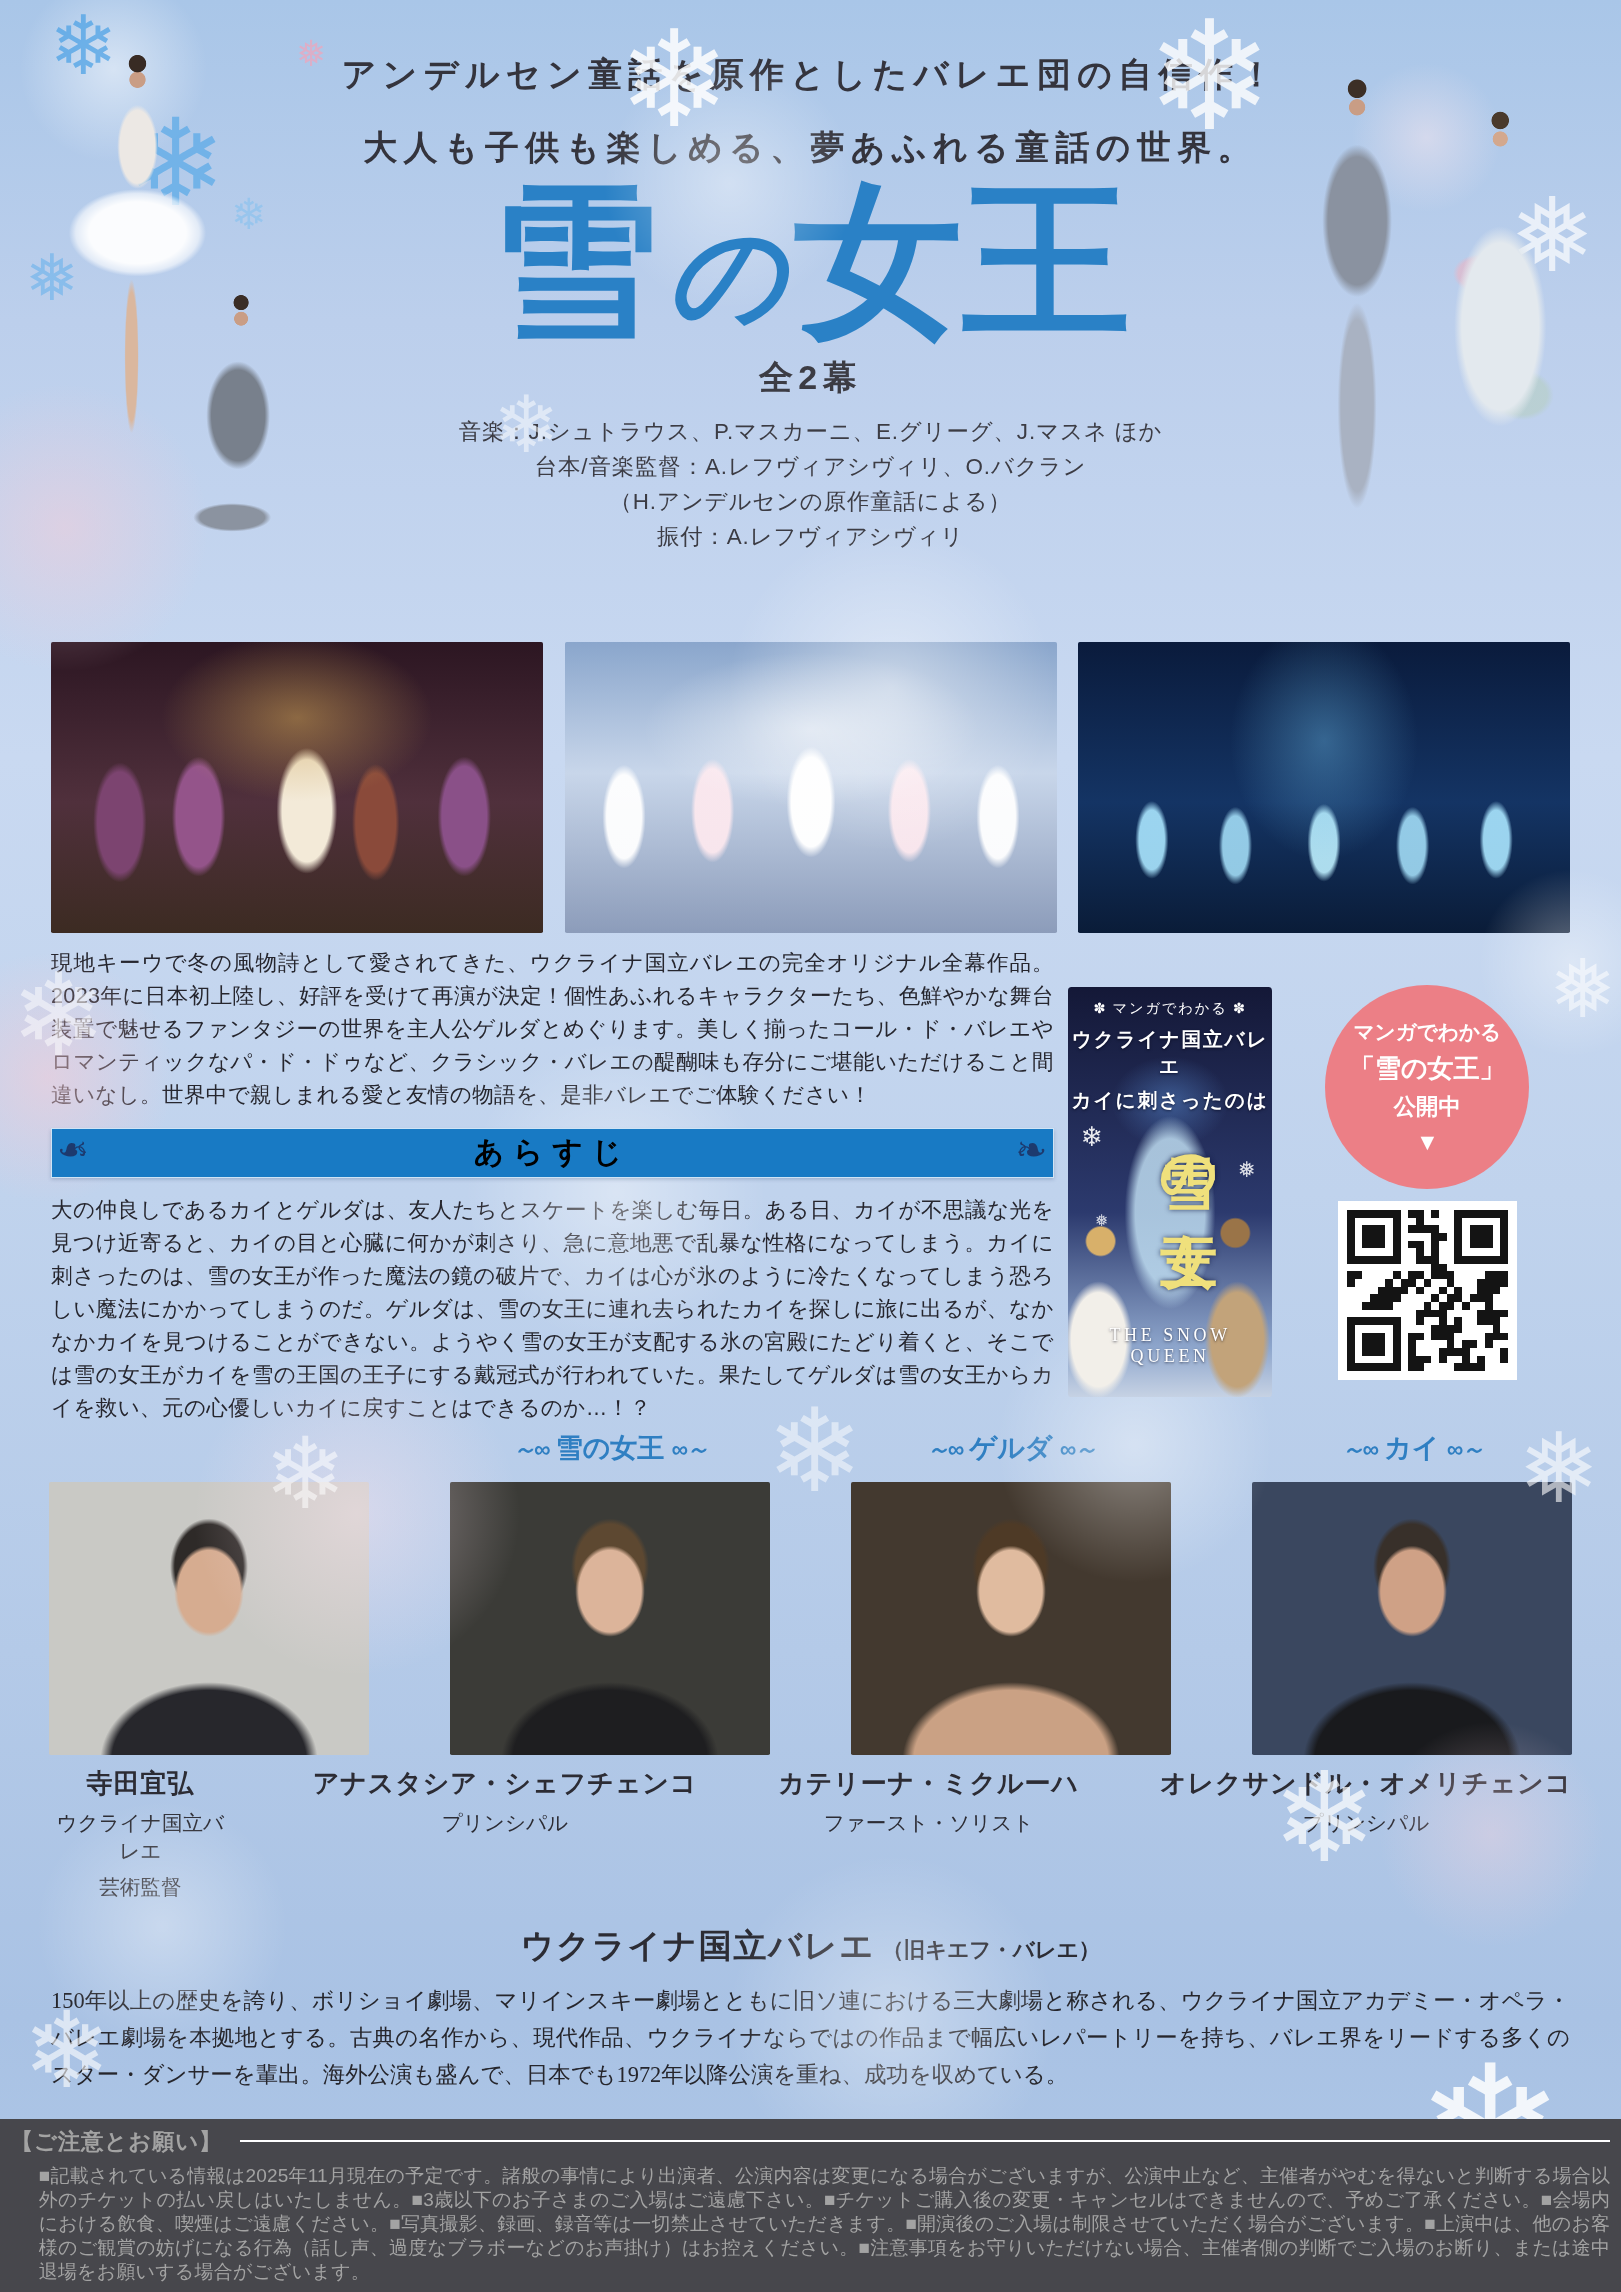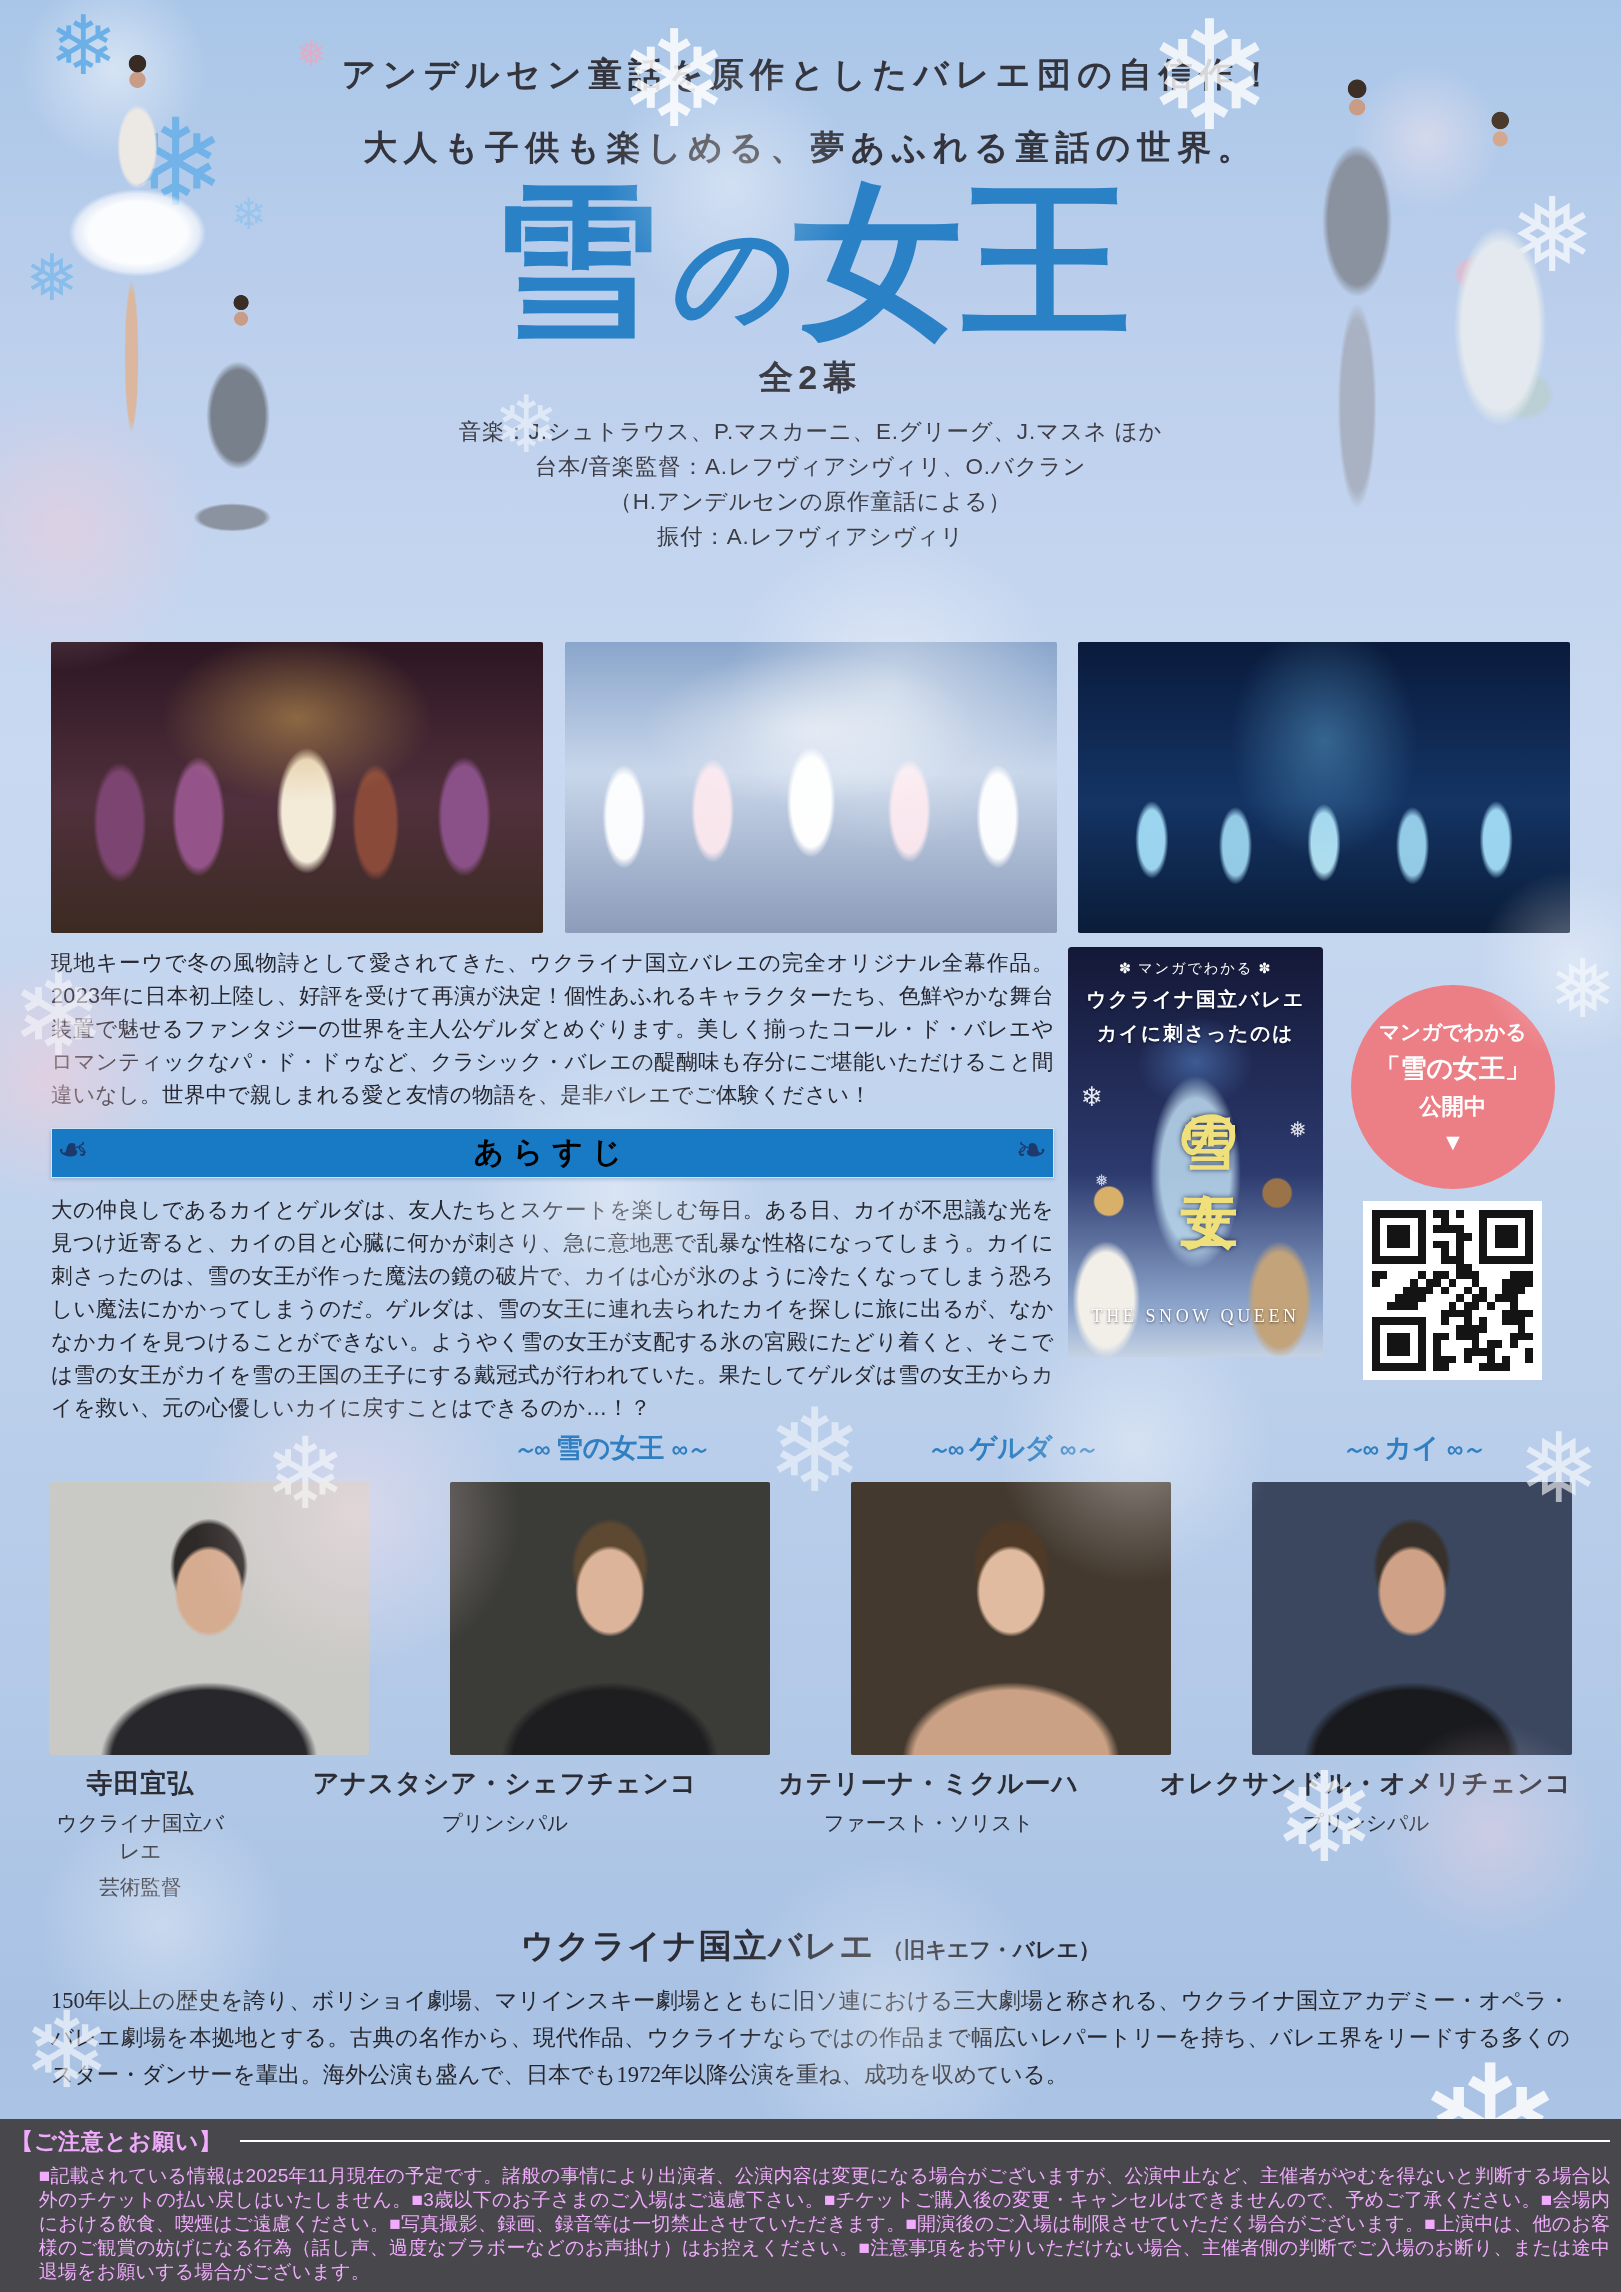--- a/index.html
+++ b/index.html
@@ -90,29 +90,29 @@
   .body-text { font-size:21.5px; line-height:33px; font-weight:500; color:#26262e; text-align:justify; letter-spacing:0.4px; }
   .syn-bar { position:relative; margin-top:16px; height:50px; background:#187ac4; border:1.8px solid #cfe4f5;
     display:flex; align-items:center; justify-content:center; box-shadow:0 1.8px 3.6px rgba(30,60,110,.25); }
   .syn-bar .label { color:#000000; font-size:29.6px; font-weight:700; letter-spacing:9px; }
   .syn-orn { position:absolute; top:1.8px; color:#1d3a6e; font-size:38px; line-height:1; }
   .syn-orn.l { left:5.4px; transform:scaleX(-1); }
   .syn-orn.r { right:5.4px; }
   .syn-body { margin-top:16px; }
 
   .right-col { width:502px; display:flex; gap:12.5px; }
-  .manga-cover { position:relative; width:255px; height:410px; border-radius:3.6px; overflow:hidden; color:#fff;
+  .manga-cover { position:relative; width:204px; height:410px; border-radius:3.6px; overflow:hidden; color:#fff;
     background-color:#252a52; background-image:
       radial-gradient(ellipse 63px 134px at 50% 55%, rgba(190,220,240,.85) 55%, transparent 72%),
       radial-gradient(circle 23px at 16% 62%, #d8b06a 60%, transparent 68%),
       radial-gradient(ellipse 47px 81px at 15% 86%, #f2efe9 58%, transparent 72%),
       radial-gradient(circle 23px at 82% 60%, #9a7448 60%, transparent 68%),
       radial-gradient(ellipse 45px 81px at 83% 86%, #c2a37a 58%, transparent 72%),
       radial-gradient(ellipse 81px 63px at 50% 28%, rgba(90,140,210,.5), transparent 72%),
-      linear-gradient(180deg,#141837 0%,#2c3a6e 55%,#8ea6cc 88%,#c6d2e4 100%); }
+      linear-gradient(180deg,#141837 0%,#2c3a6e 55%,#8ea6cc 88%,#c6d2e4 100%); margin-top: 40px; }
   .cover-tagline { margin-top:12.5px; text-align:center; font-size:14.3px; letter-spacing:1.8px;
     font-family:"Liberation Serif","DejaVu Serif",serif; }
   .cover-line { text-align:center; font-size:19.7px; font-weight:700; letter-spacing:1.8px; margin-top:7.2px;
     font-family:"Liberation Serif","DejaVu Serif",serif; text-shadow:0 0.9px 2.7px rgba(0,0,20,.6); }
   .cover-title { position:absolute; left:40%; top:125px; writing-mode:vertical-rl; font-size:57px; font-weight:700;
     color:#efe07c; font-family:"Liberation Serif","DejaVu Serif",serif; letter-spacing:5.4px;
     text-shadow:0 0 5.4px rgba(20,30,70,.8); }
   .cover-sub { position:absolute; bottom:30px; width:100%; text-align:center; font-size:18px; letter-spacing:3.6px;
     font-family:"Liberation Serif","DejaVu Serif",serif; text-shadow:0 0.9px 2.7px rgba(0,0,20,.6); }
   .cover-sf { position:absolute; color:#fff; }
@@ -147,21 +147,21 @@
 
   .company { margin-top:23px; }
   .sec-heading { text-align:center; font-family:"Liberation Serif","DejaVu Serif",serif; color:#2c2c34; font-weight:700; }
   .company .hb { font-size:33px; letter-spacing:1.8px; }
   .company .hs { font-size:21.5px; margin-left:7.2px; }
   .sec-body { padding:0 51px; margin-top:12.5px; font-family:"Liberation Serif","DejaVu Serif",serif;
     font-size:22.4px; line-height:37px; color:#26262c; text-align:justify; }
   .memorial { margin-top:30px; }
   .memorial .hb { font-size:34px; letter-spacing:2.7px; }
 
-  .footer { position:absolute; left:0; right:0; bottom:0; background:#47474c; color:#f0abfc; padding:7.2px 10.7px 9px; z-index:5; }
+  .footer { position:absolute; left:0; right:0; bottom:0; background:#47474c; color:#a3a3a3; padding:7.2px 10.7px 9px; z-index:5; }
   .notice { display:flex; align-items:center; }
   .notice .nh { font-size:22.4px; font-weight:700; letter-spacing:0.9px; }
   .notice .ns { font-size:19.7px; margin-left:5.4px; }
   .notice .rule { flex:1; height:1.8px; background:#fff; margin-left:18px; }
   .fine { margin-top:7.2px; font-size:19px; line-height:24px; text-align:justify; letter-spacing:0.2px;margin-left:28px; }
 </style>
 </head>
 <body>
 
 <div class="poster">

